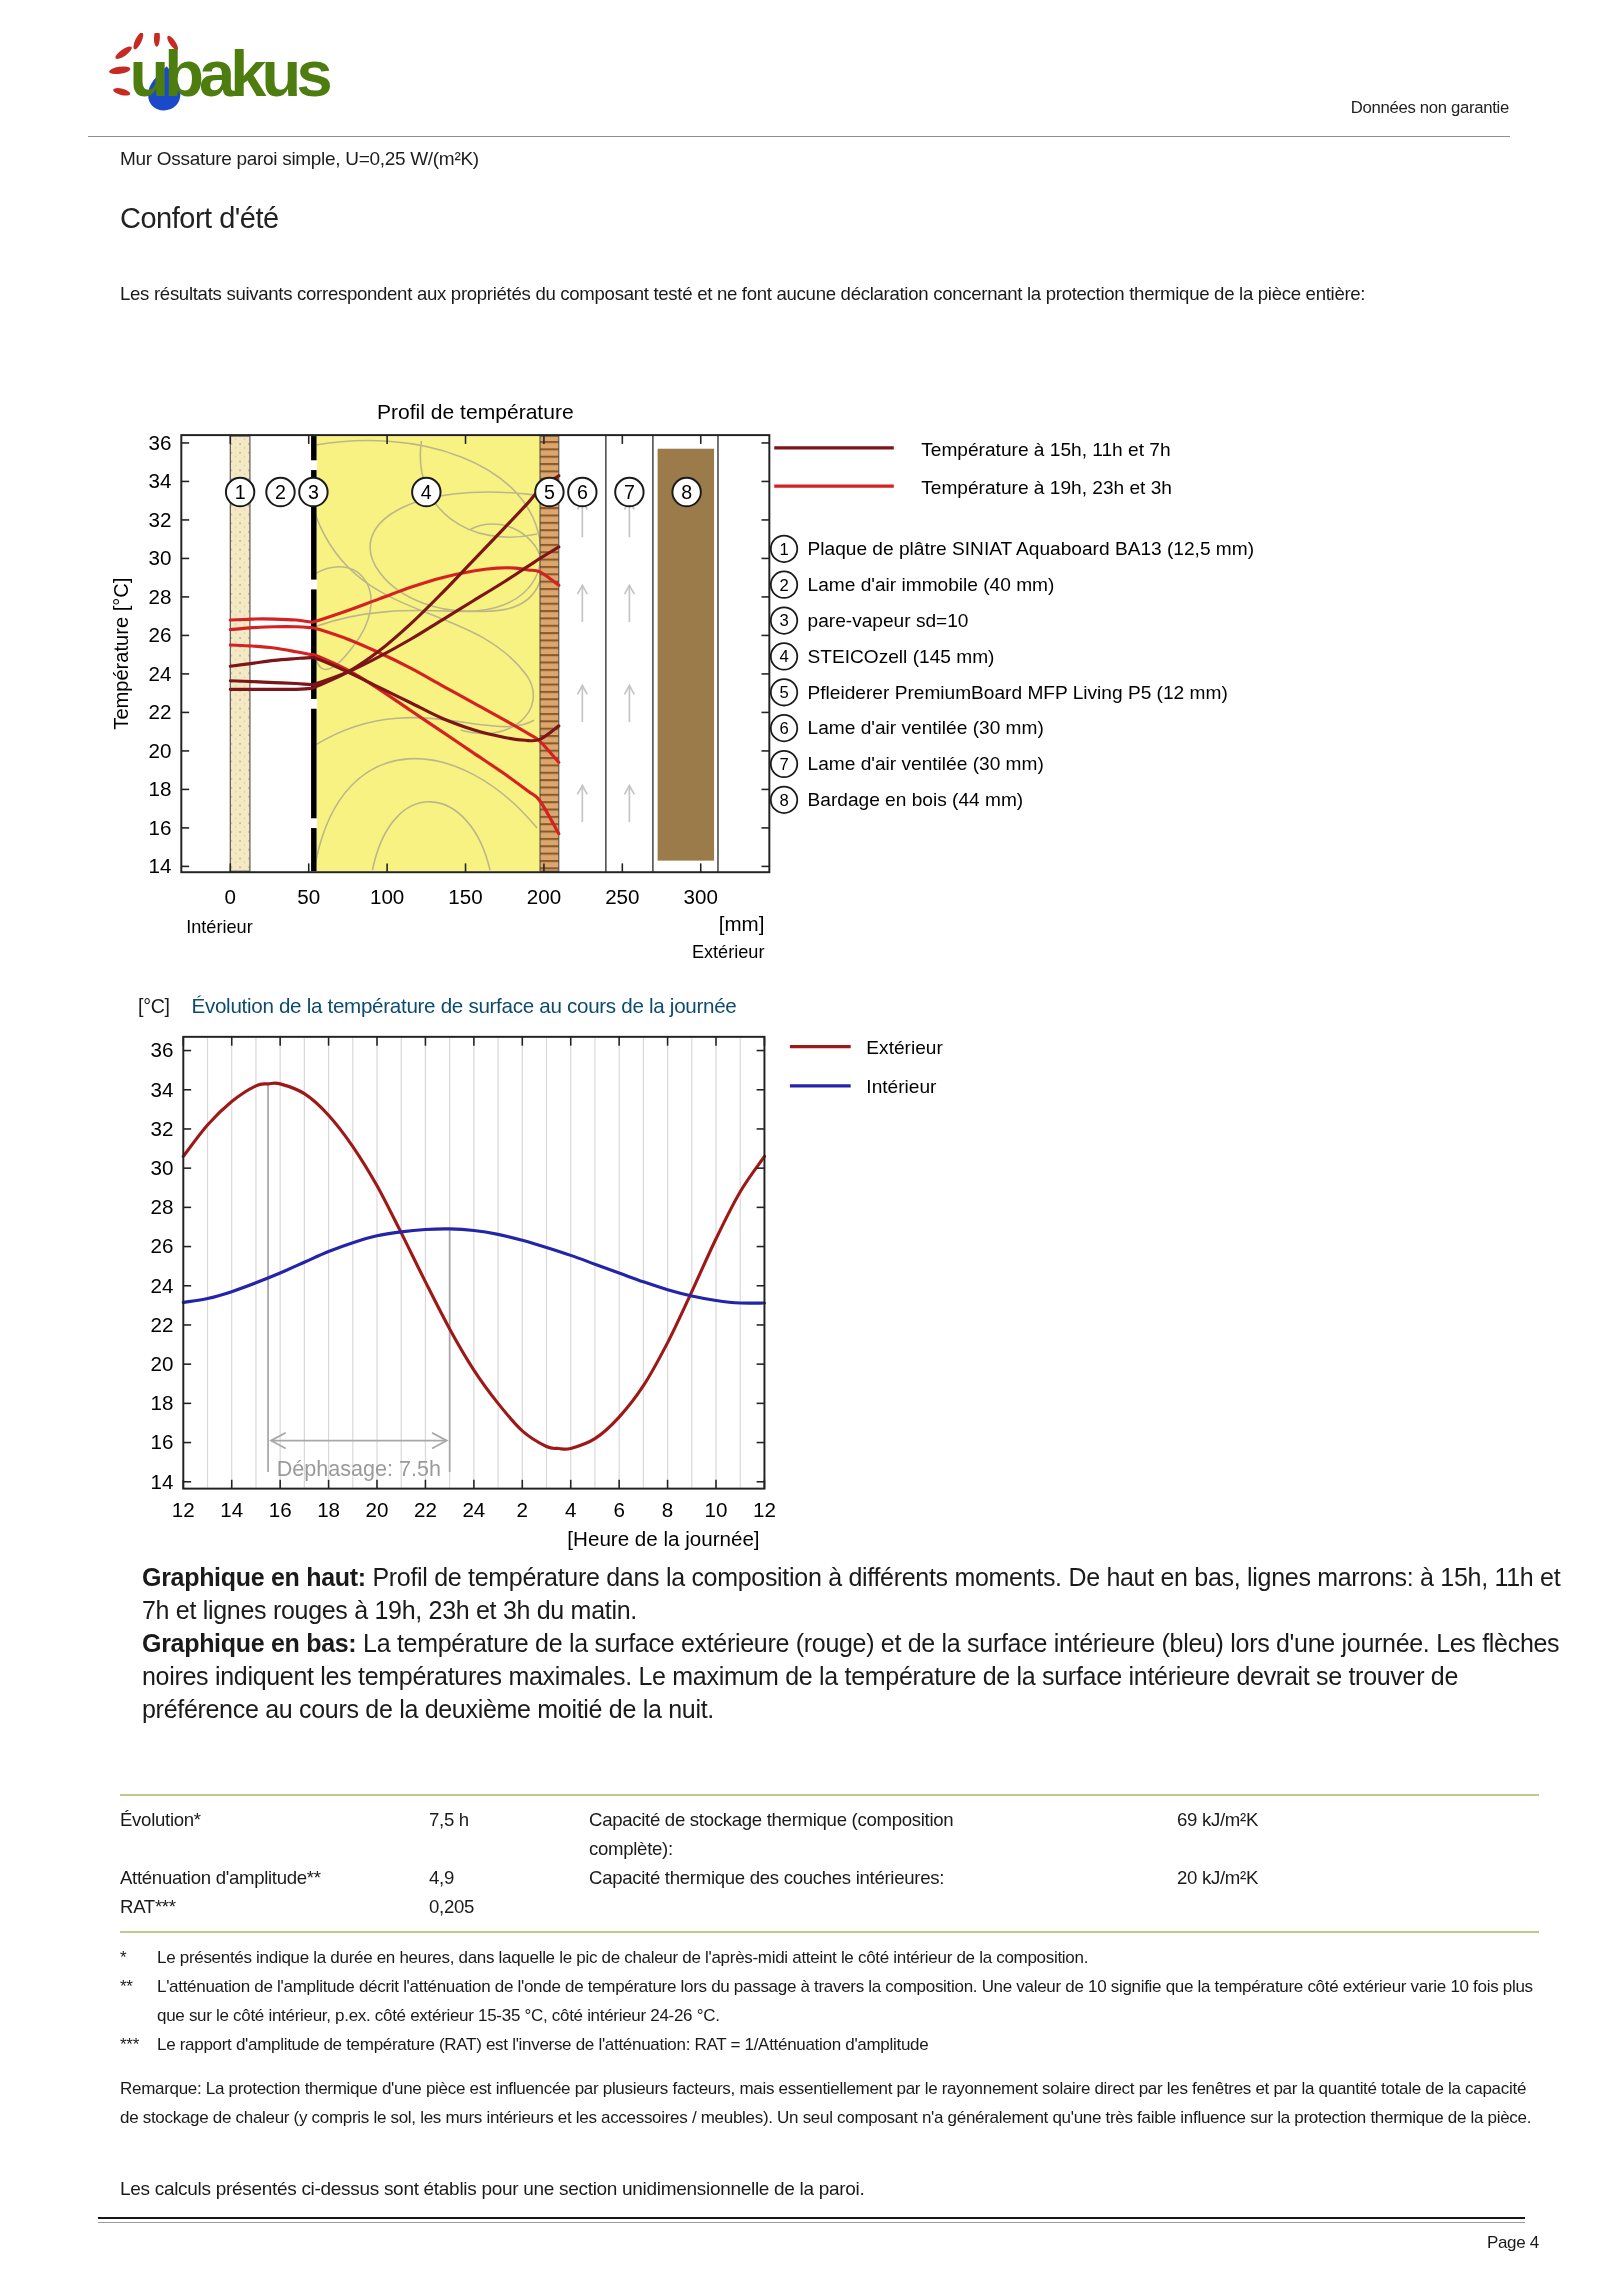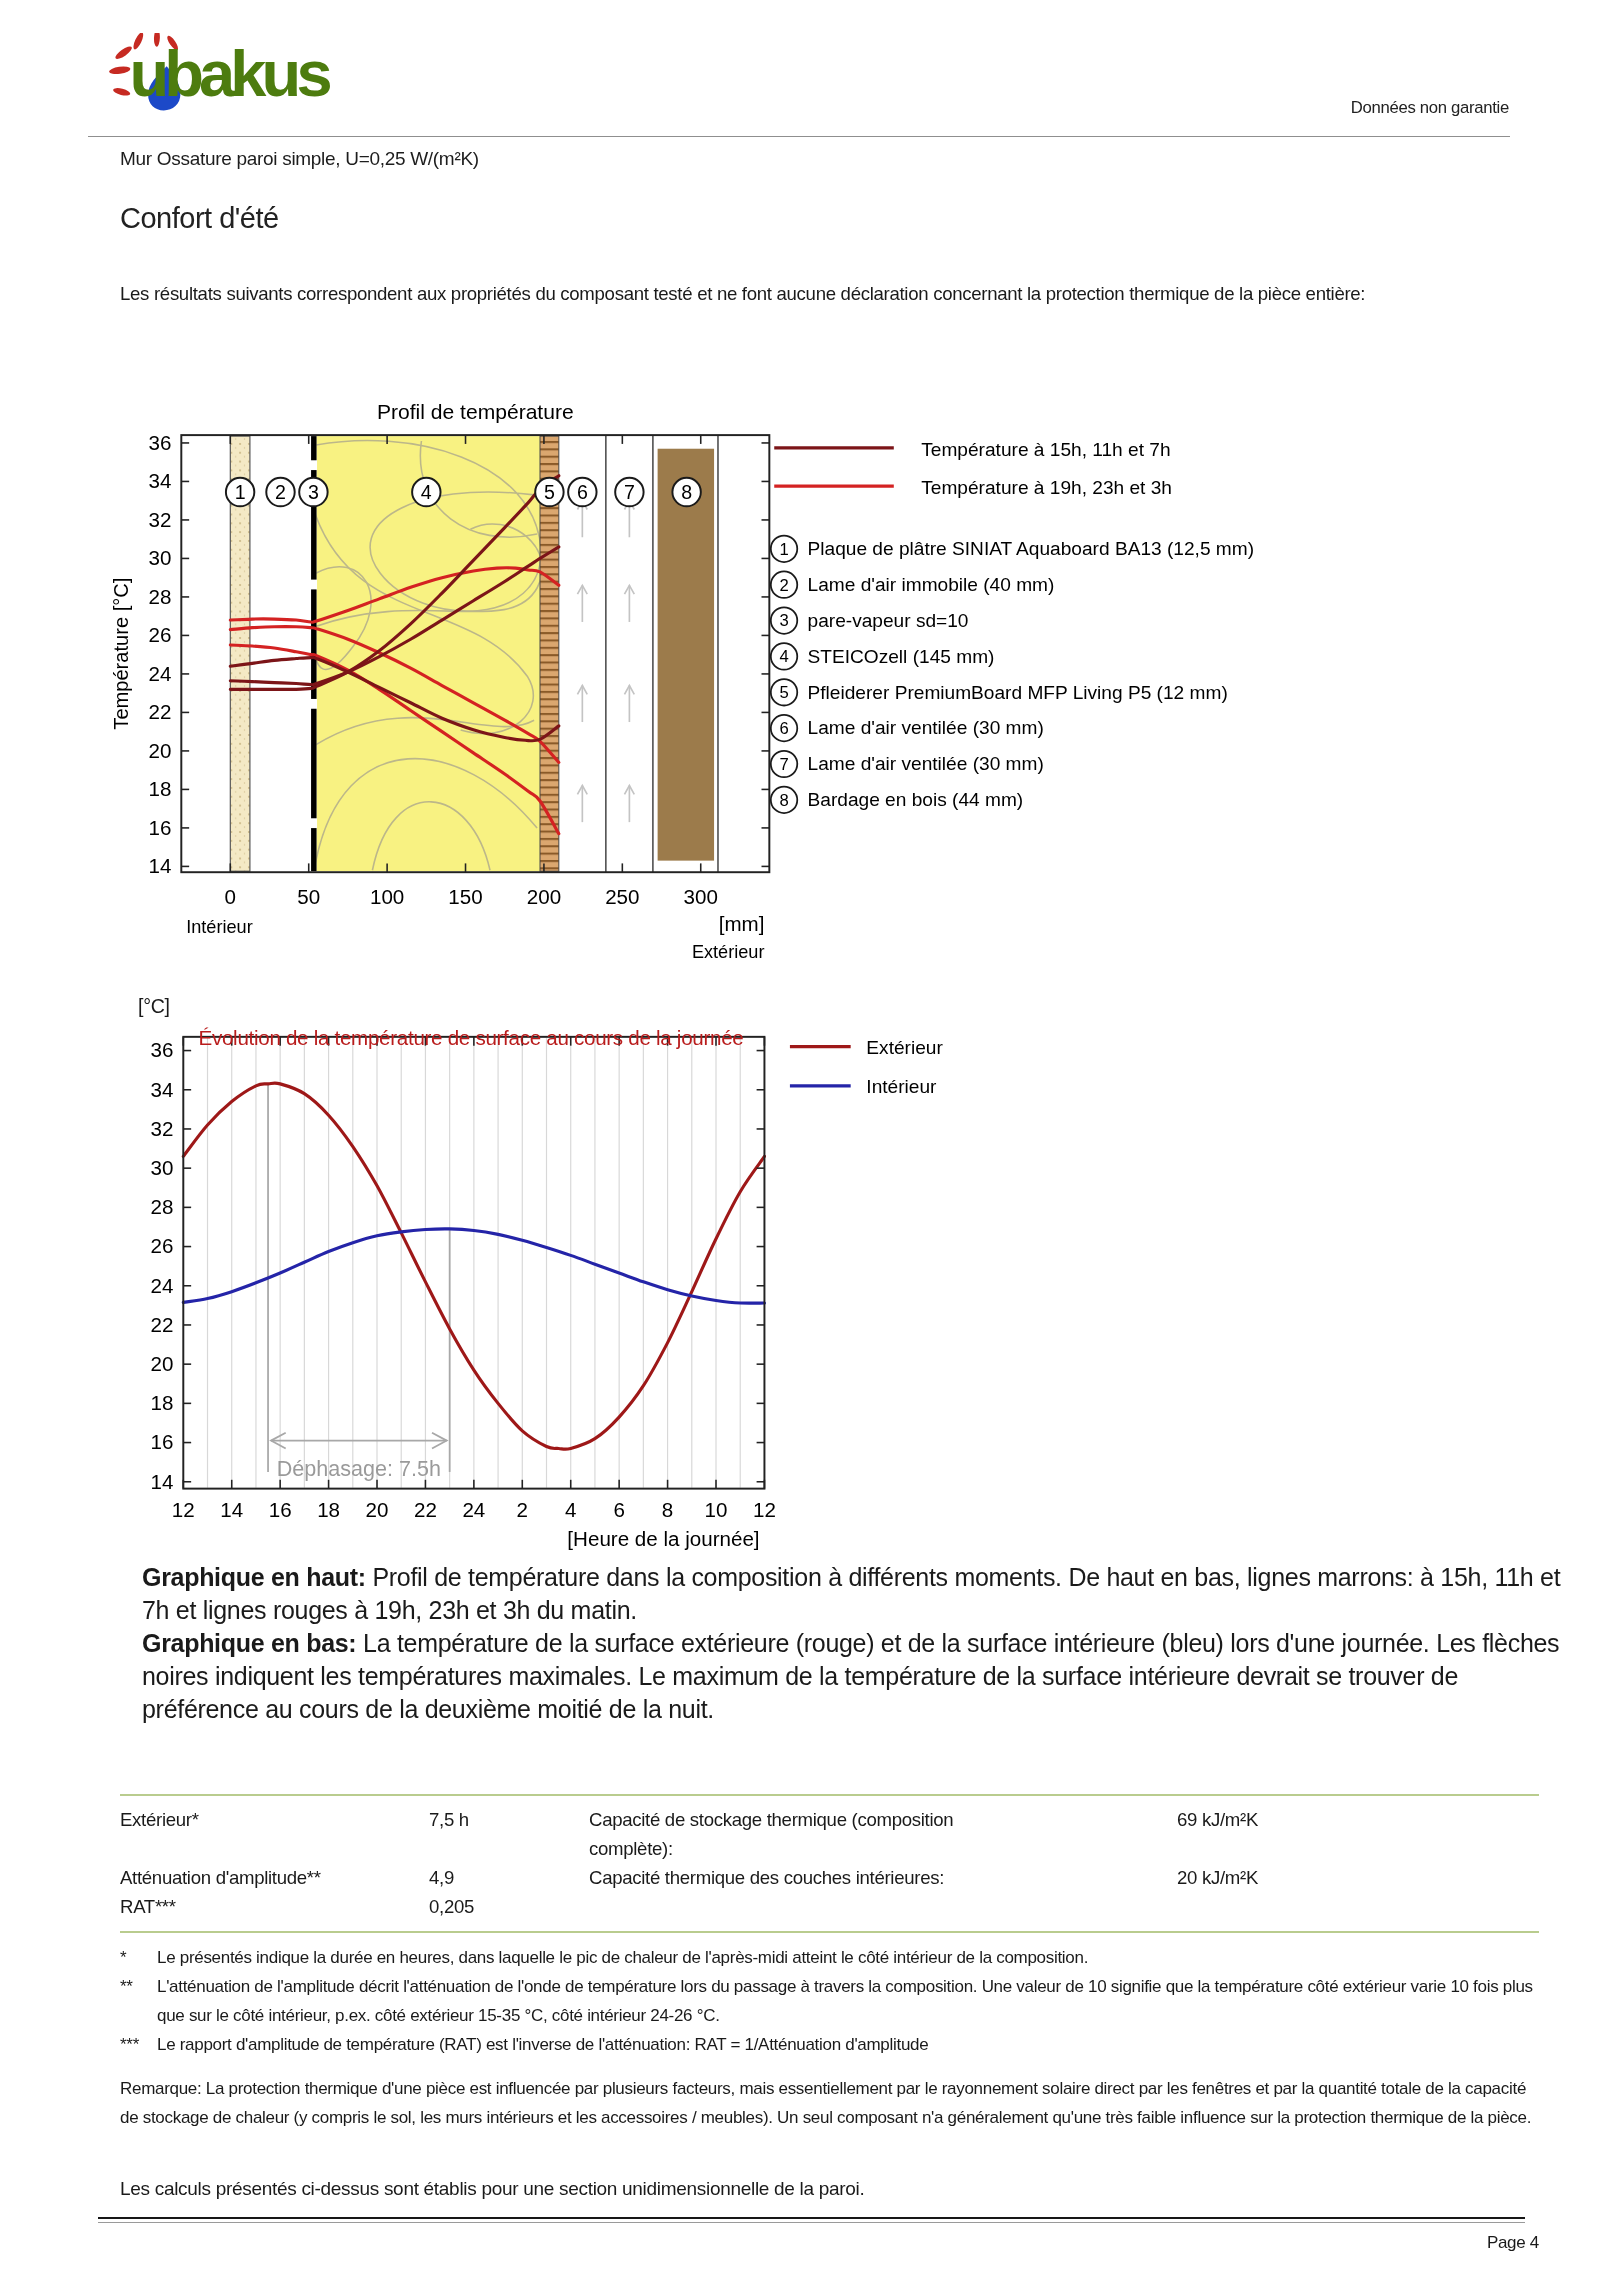--- a/index.html
+++ b/index.html
@@ -11,21 +11,21 @@
   .logo-wrap{left:106px;top:33px;width:333px;height:102px;}
   .logo-text{position:absolute;left:23.5px;top:7.8px;font-size:65px;font-weight:700;color:#4d7c0f;
              letter-spacing:-4.9px;line-height:1;font-family:"Liberation Sans",sans-serif;}
   .disclaimer{right:112px;top:98px;font-size:16.7px;color:#222;}
   .hrule{left:88px;top:136px;width:1422px;height:0;border-top:1.6px solid #8f8f8f;}
   .doc-subtitle{left:120px;top:148px;font-size:19px;color:#1d1d1d;}
   .h1{left:120px;top:202px;font-size:29px;color:#222;letter-spacing:-0.5px;}
   .intro{left:120px;top:277px;width:1423px;font-size:18.6px;line-height:33px;}
   
   svg{position:absolute;left:0;}
-  .chart2-title{left:124px;top:994px;width:694px;text-align:center;font-size:20.6px;color:#b91c1c;margin-top:32px;}
+  .chart2-title{left:117px;top:994px;width:694px;text-align:center;font-size:20.6px;color:#0c4a6e;}
   .c2-unit{left:138px;top:995px;font-size:19.6px;color:#1a1a1a;}
   
   .captions{left:120px;top:1561px;width:1426px;font-size:25px;line-height:33px;margin-left:22px;}
   .captions b{letter-spacing:-0.3px;}
   
   .datatable{left:120px;top:1794px;width:1419px;border-top:2.5px solid #b9cc8e;border-bottom:2.5px solid #b9cc8e;
              padding:8.8px 0 9.8px 0;font-size:18.6px;}
   .trow{display:grid;grid-template-columns:309px 160px 588px 1fr;line-height:29px;}
   .tcell{white-space:pre-line;}
   
@@ -367,21 +367,21 @@
   <div class="abs txt chart2-title">Évolution de la température de surface au cours de la journée</div>
   <div class="abs txt c2-unit">[°C]</div>
 
   <div class="abs txt captions">
     <span><b>Graphique en haut:</b><span> Profil de température dans la composition à différents moments. De haut en bas, lignes marrons: à 15h, 11h et 7h et lignes rouges à 19h, 23h et 3h du matin.</span></span><br>
     <span><b>Graphique en bas:</b><span> La température de la surface extérieure (rouge) et de la surface intérieure (bleu) lors d'une journée. Les flèches noires indiquent les températures maximales. Le maximum de la température de la surface intérieure devrait se trouver de préférence au cours de la deuxième moitié de la nuit.</span></span>
   </div>
 
   <div class="abs txt datatable" id="datatable">
       <div class="trow">
-        <div class="tcell">Extérieur*</div>
+        <div class="tcell">Évolution*</div>
         <div class="tcell">7,5 h</div>
         <div class="tcell">Capacité de stockage thermique (composition
 complète):</div>
         <div class="tcell">69 kJ/m²K</div>
       </div>
       <div class="trow">
         <div class="tcell">Atténuation d'amplitude**</div>
         <div class="tcell">4,9</div>
         <div class="tcell">Capacité thermique des couches intérieures:</div>
         <div class="tcell">20 kJ/m²K</div>

